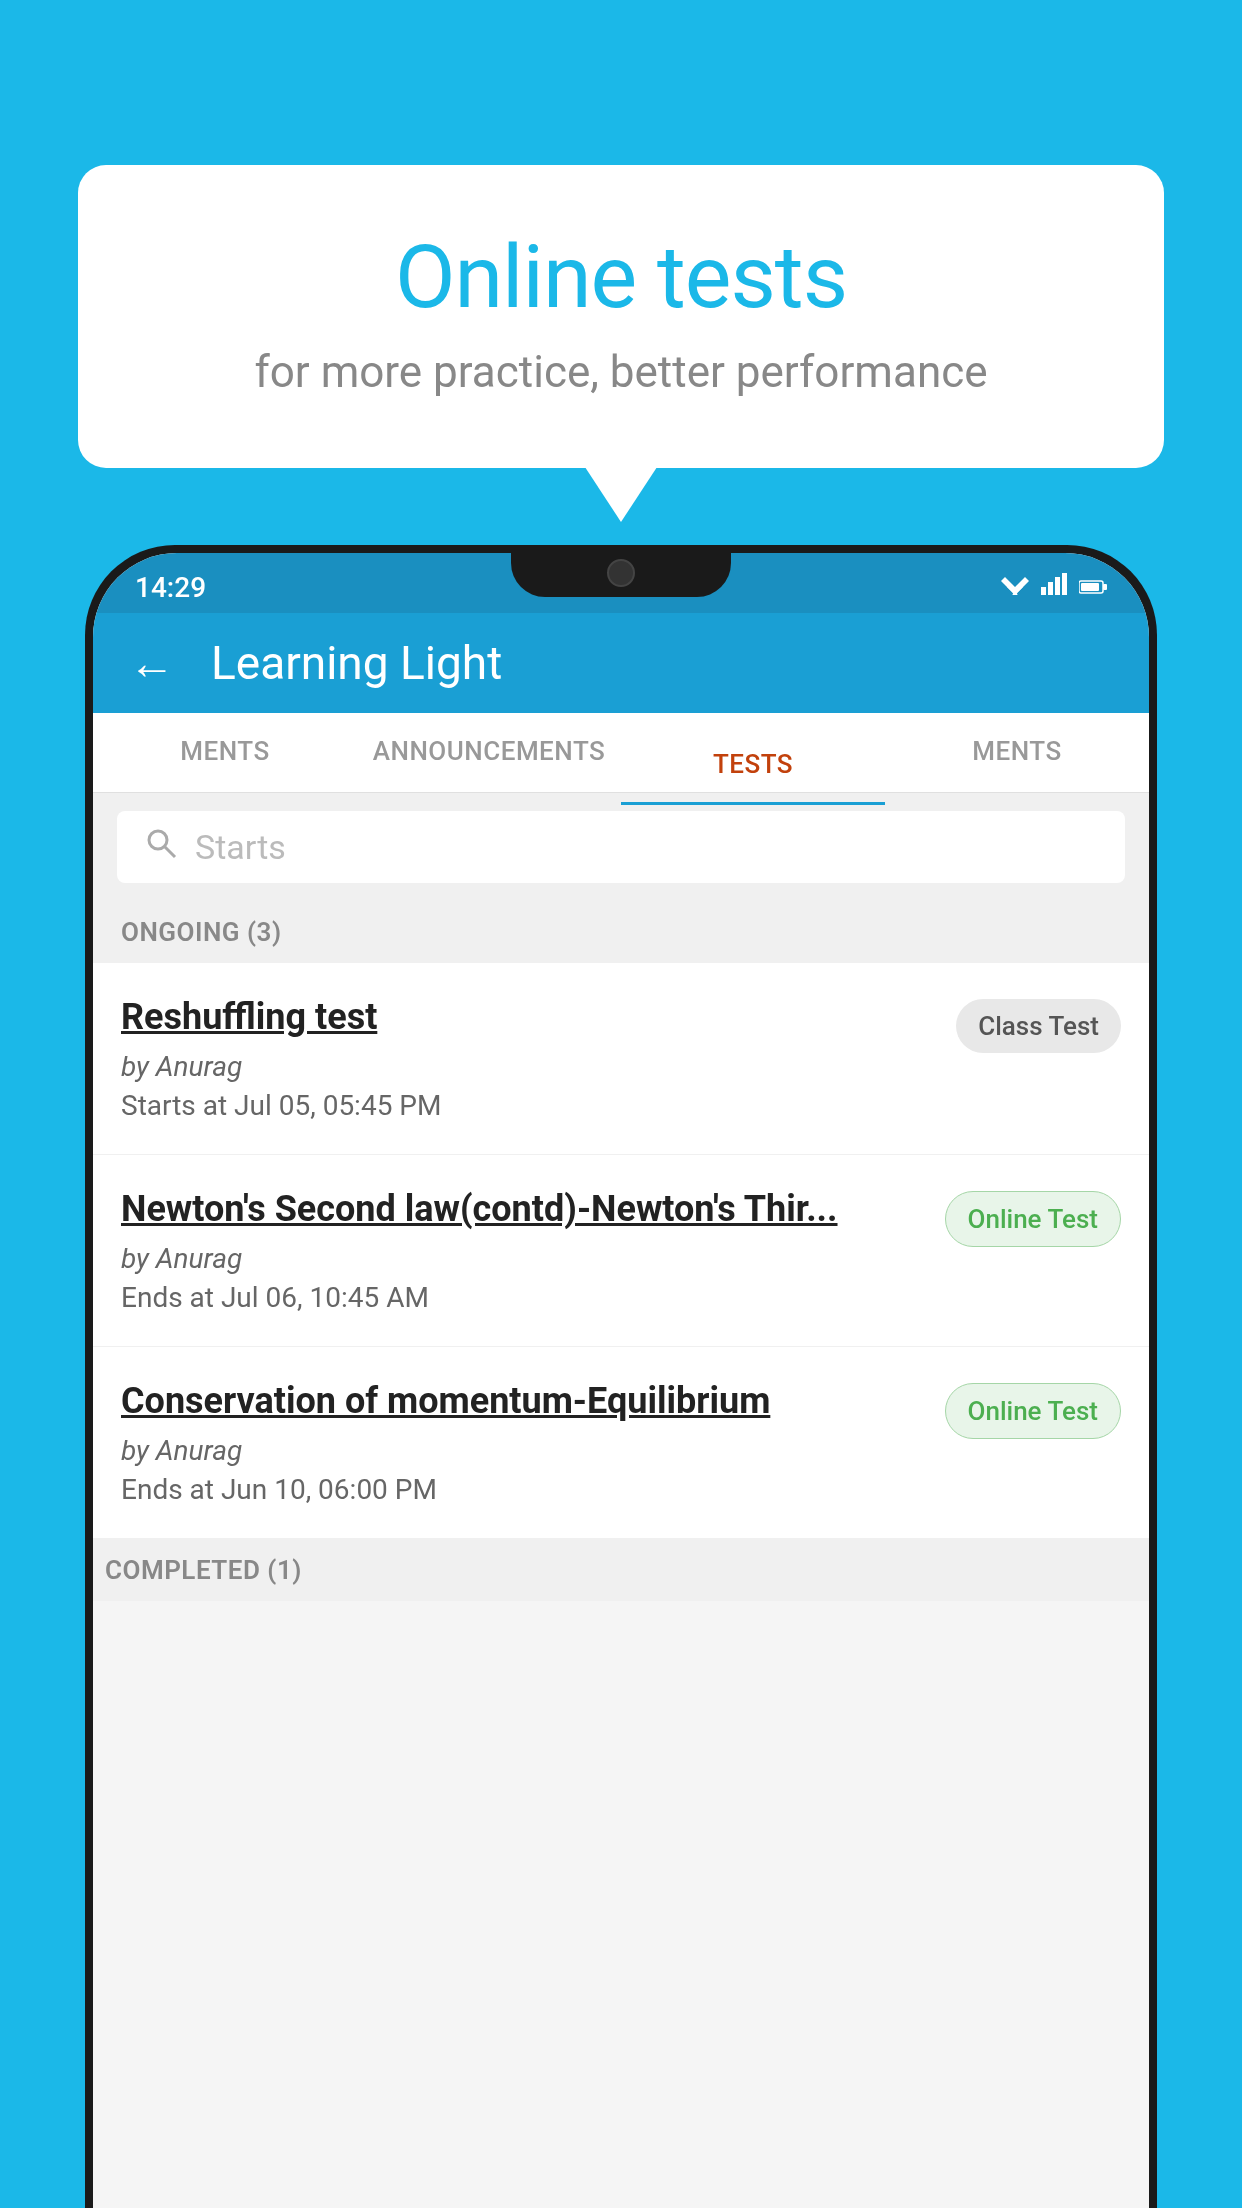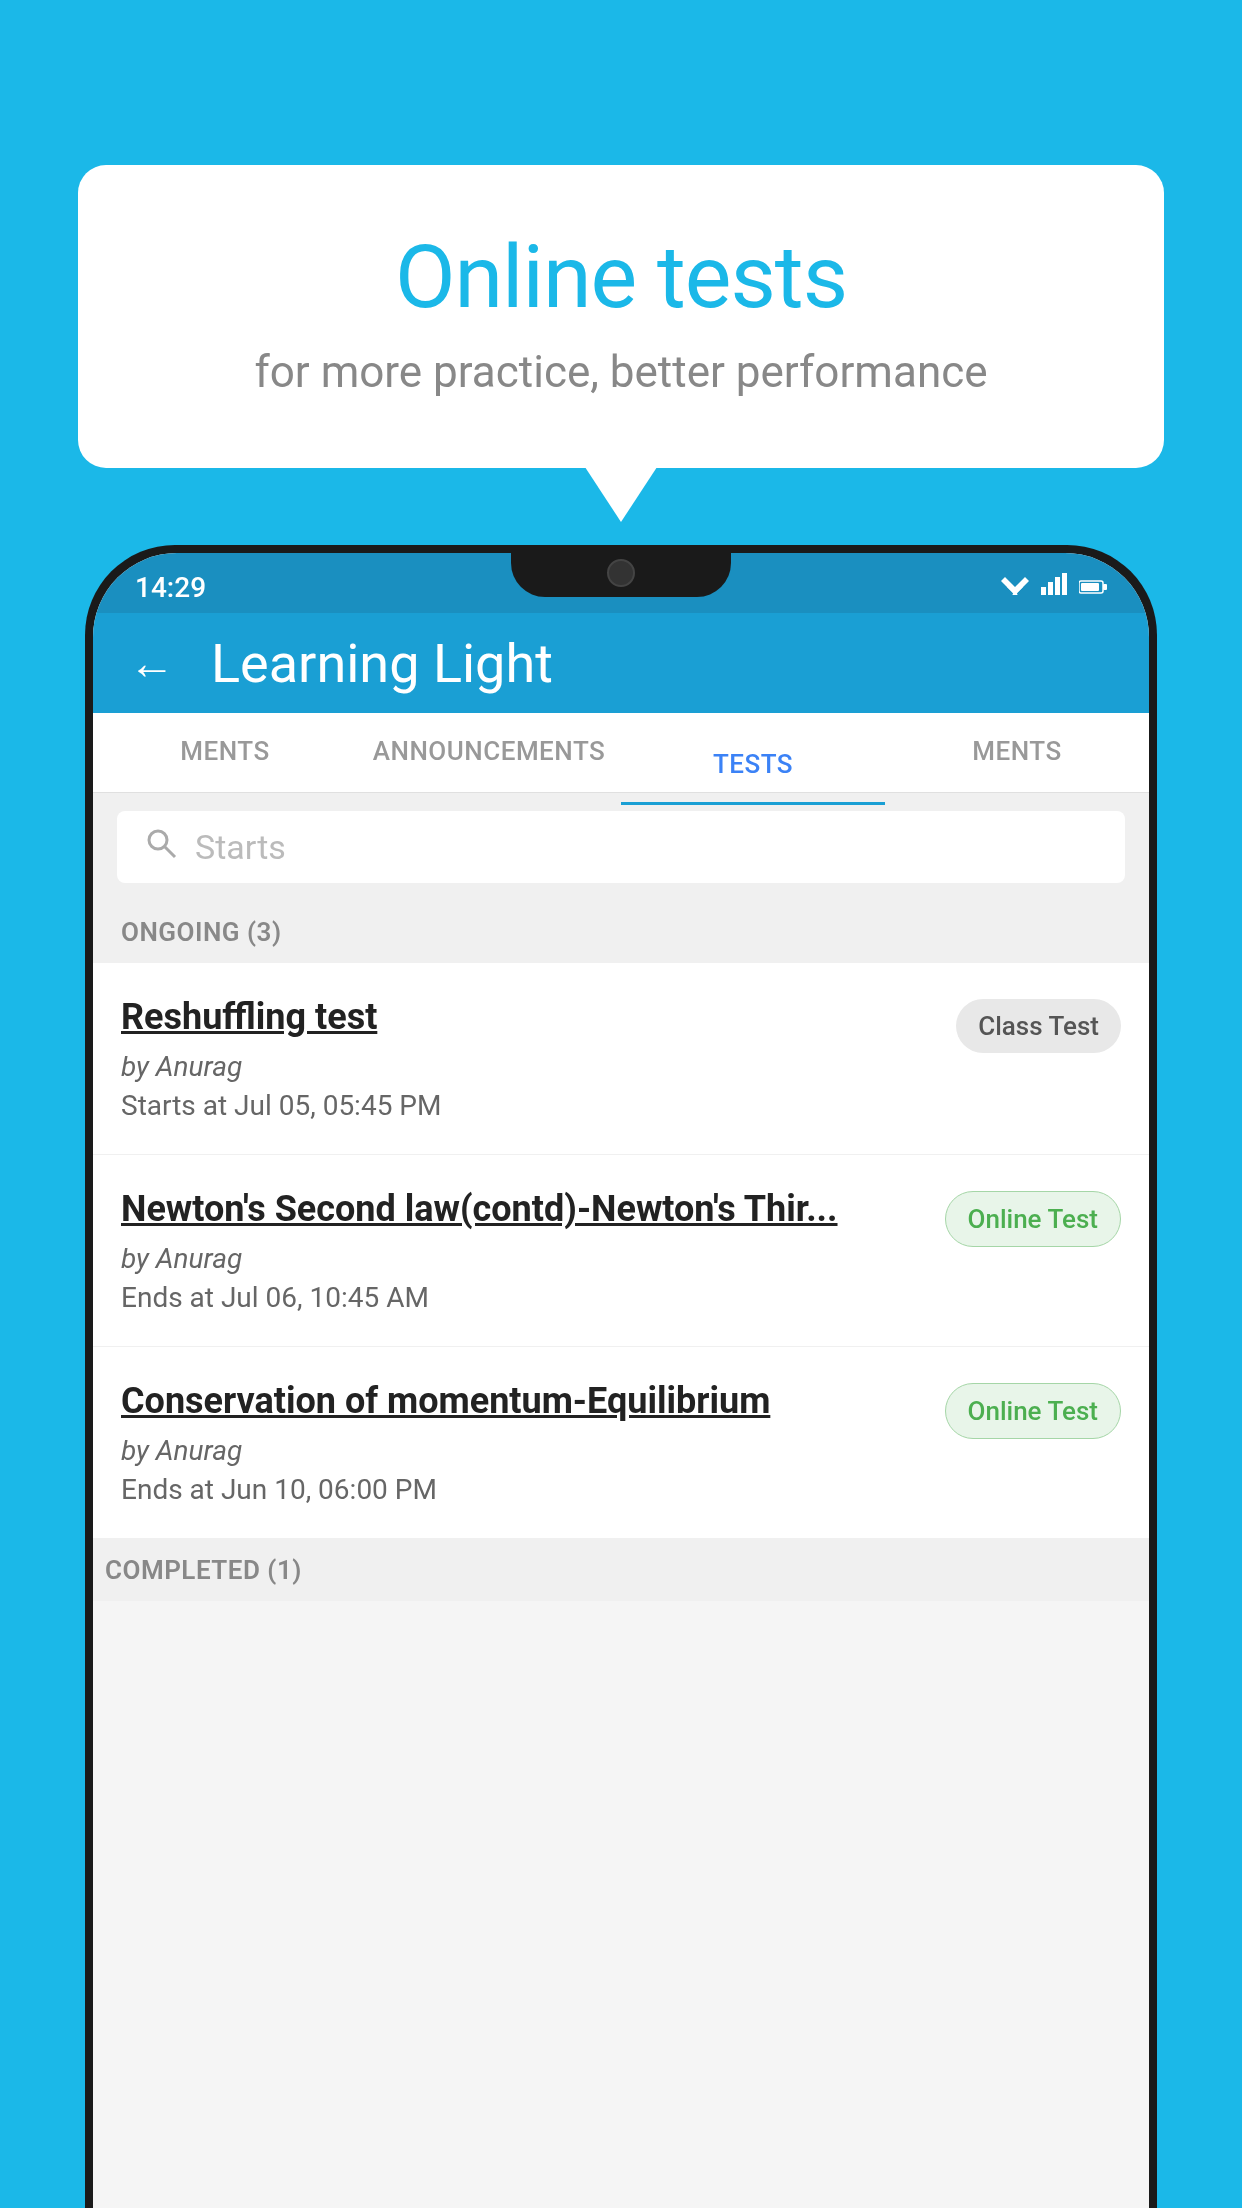--- a/index.html
+++ b/index.html
@@ -140,21 +140,21 @@
     }
 
     .back-arrow {
       color: white;
       font-size: 46px;
       font-weight: 300;
     }
 
     .app-title {
       color: white;
-      font-size: 54px;
+      font-size: 46px;
       font-weight: 400;
     }
 
     
     .tabs-container {
       background: white;
       display: flex;
       border-bottom: 1px solid #e0e0e0;
       height: 80px;
       align-items: center;
@@ -168,21 +168,21 @@
       color: #999;
       letter-spacing: 0.5px;
       height: 100%;
       display: flex;
       align-items: center;
       justify-content: center;
       border-bottom: 3px solid transparent;
     }
 
     .tab.active {
-      color: #3b82f6;
+      color: #c2410c;
       border-bottom: 3px solid #1a9fd4;
       margin-top: 26px;
     }
 
     
     .search-container {
       background: #f0f0f0;
       padding: 18px 24px;
     }
 

